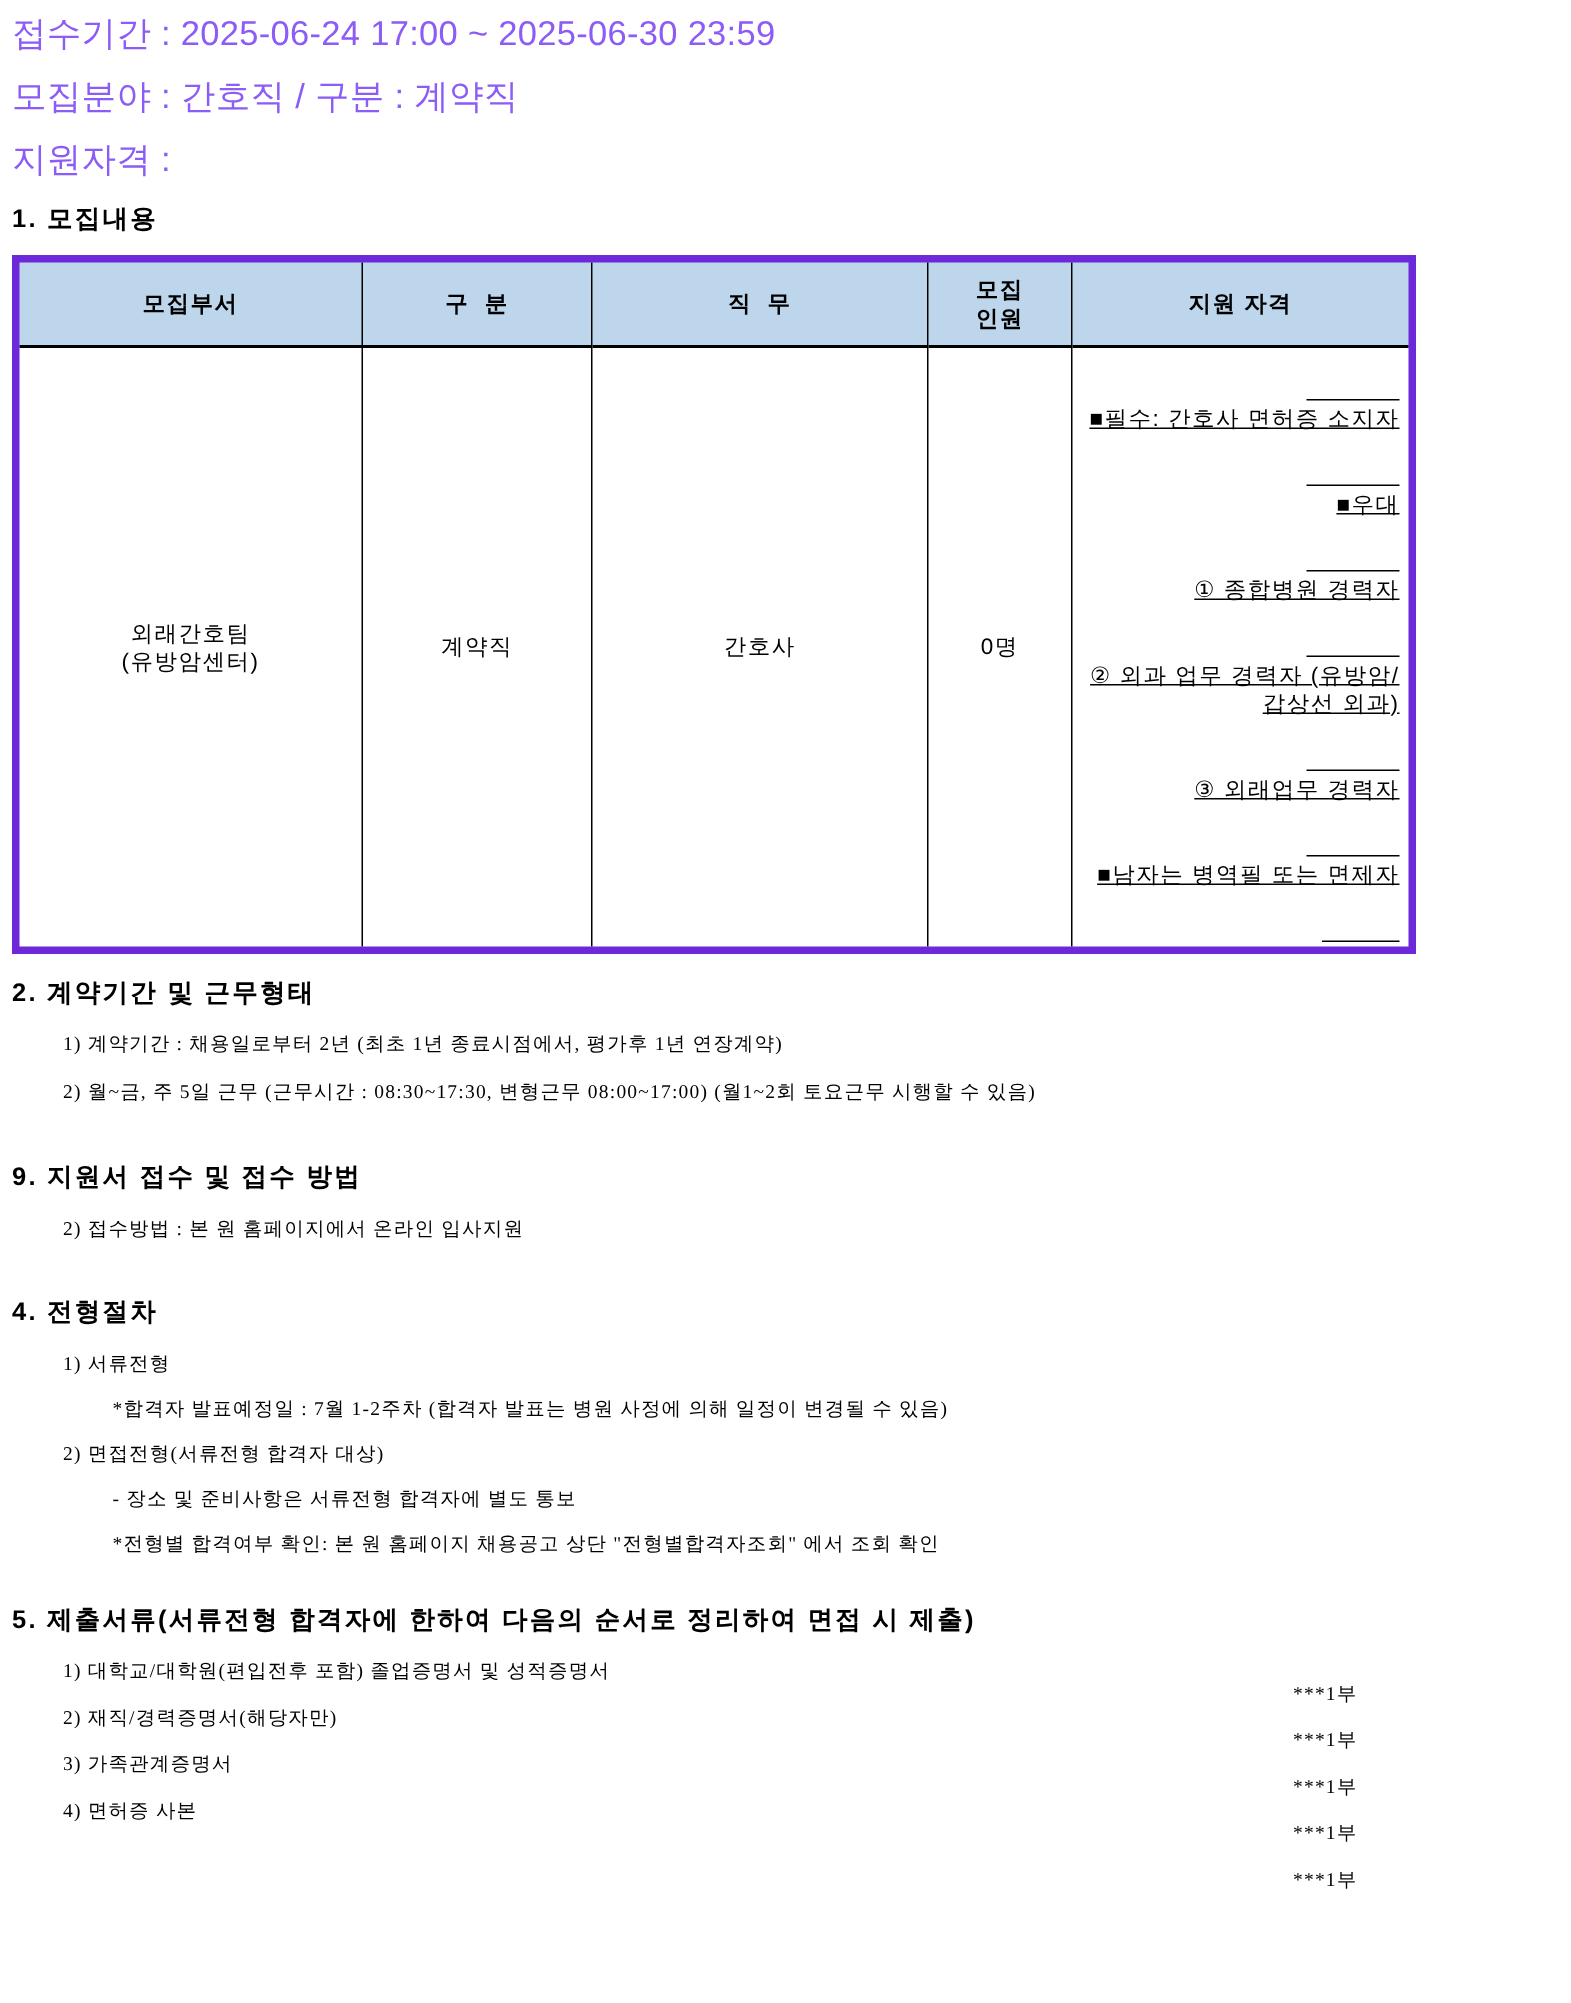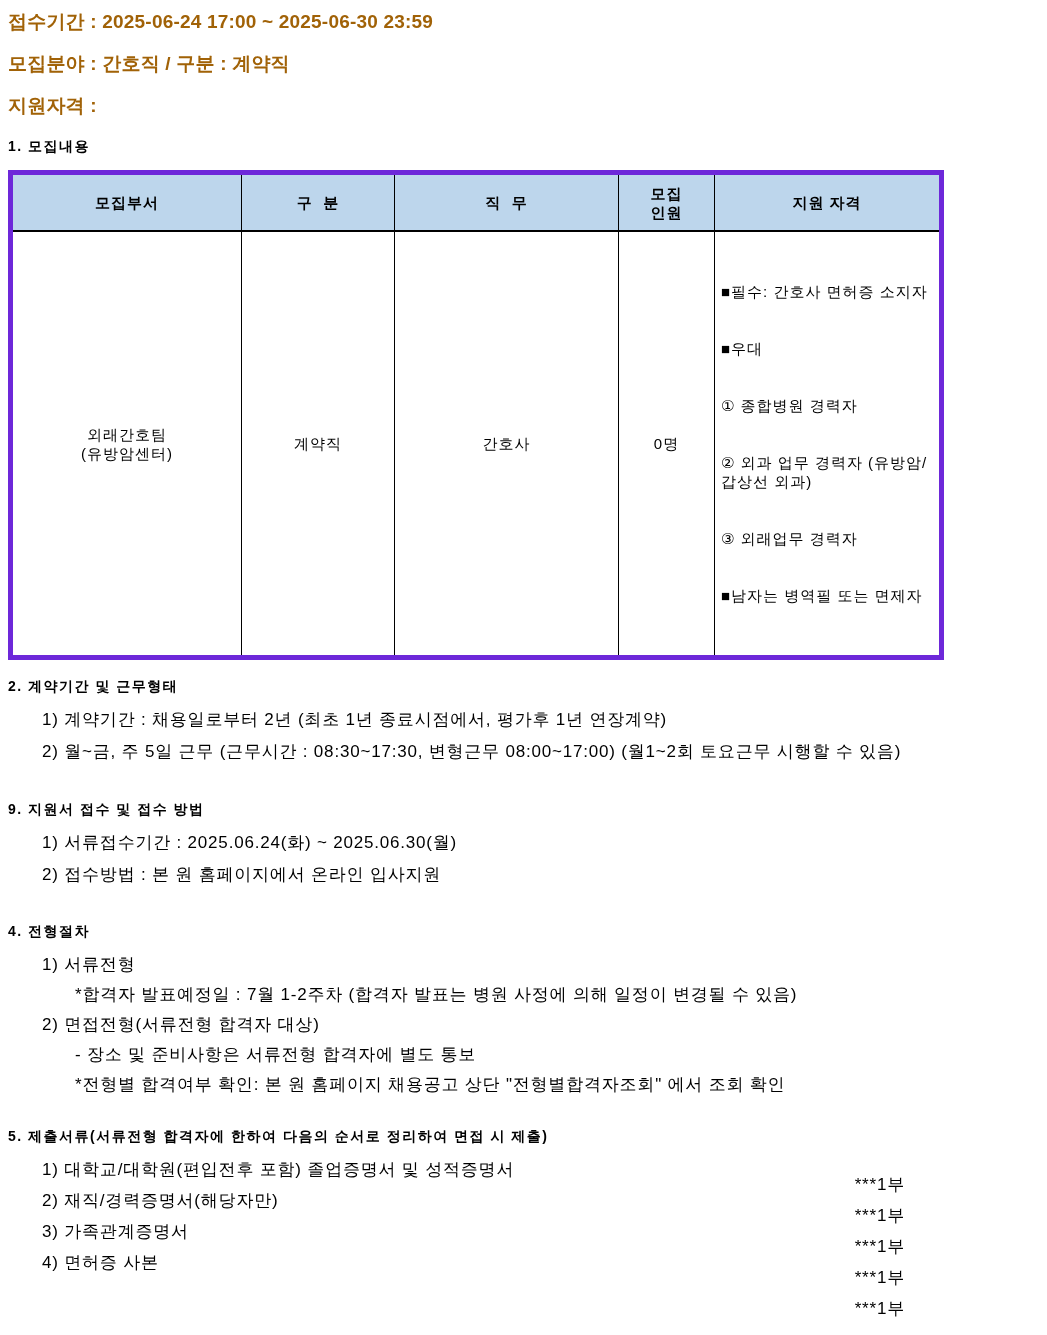--- a/index.html
+++ b/index.html
@@ -15,31 +15,30 @@
     color: #000000;
   }
   .page {
     padding: 12px 0 0 8px;
     position: relative;
   }
 
   
   .doc-header { margin: 0; }
   .meta-line {
-    font-size: 19px;
+    font-size: 23px;
     line-height: 20px;
-    color: #a16207;
+    color: #8b5cf6;
     margin-bottom: 22px;
     letter-spacing: 0.2px;
-    font-weight: bold;
   }
 
   
   .sec-title {
-    font-size: 14px;
+    font-size: 17px;
     font-weight: bold;
     line-height: 16px;
     letter-spacing: 1.5px;
     margin: 0 0 17px 0;
   }
   .sec-title.first { margin-top: 8px; margin-bottom: 16px; }
 
   
   table.recruit-table {
     border-collapse: collapse;
@@ -64,37 +63,39 @@
   }
   .recruit-table thead th {
     background: #BDD6EC;
     height: 51px;
     font-weight: bold;
     line-height: 19px;
     border-bottom: 2px solid #000;
   }
   .recruit-table tbody td { height: 196px; line-height: 19px; }
   .recruit-table td.qual {
-    text-align: left;
-    padding: 12px 6px;
+    text-align: right;
+    padding: 0 6px;
+    text-decoration: underline;
   }
   .qual-line { line-height: 19px; }
 
   
   .section { margin: 0; }
   .sec2 { margin-top: 18px; }
   .sec3 { margin-top: 41px; }
   .sec4 { margin-top: 40px; }
   .sec5 { margin-top: 35px; }
   .line {
-    font-size: 17px;
+    font-size: 13px;
     line-height: 17px;
     letter-spacing: 0.8px;
     margin-bottom: 15px;
     position: relative;
+    font-family: Liberation Serif, serif;
   }
   .sec4 .line { margin-bottom: 13px; }
   .sec5 .line { margin-bottom: 14px; }
   .indent-1 { padding-left: 34px; }
   .indent-2 { padding-left: 67px; }
   .copies {
     position: absolute;
     right: 142px;
     top: 15px;
   }
@@ -152,21 +153,20 @@
   </div>
 
   <div class="section sec2">
     <div class="sec-title">2. 계약기간 및 근무형태</div>
     <div class="line indent-1">1) 계약기간 : 채용일로부터 2년 (최초 1년 종료시점에서, 평가후 1년 연장계약)</div>
     <div class="line indent-1">2) 월~금, 주 5일 근무 (근무시간 : 08:30~17:30, 변형근무 08:00~17:00) (월1~2회 토요근무 시행할 수 있음)</div>
   </div>
 
   <div class="section sec3">
     <div class="sec-title">9. 지원서 접수 및 접수 방법</div>
-    <div class="line indent-1">1) 서류접수기간 : 2025.06.24(화) ~ 2025.06.30(월)</div>
     <div class="line indent-1">2) 접수방법 : 본 원 홈페이지에서 온라인 입사지원</div>
   </div>
 
   <div class="section sec4">
     <div class="sec-title">4. 전형절차</div>
     <div class="line indent-1">1) 서류전형</div>
     <div class="line indent-2">*합격자 발표예정일 : 7월 1-2주차 (합격자 발표는 병원 사정에 의해 일정이 변경될 수 있음)</div>
     <div class="line indent-1">2) 면접전형(서류전형 합격자 대상)</div>
     <div class="line indent-2">- 장소 및 준비사항은 서류전형 합격자에 별도 통보</div>
     <div class="line indent-2">*전형별 합격여부 확인: 본 원 홈페이지 채용공고 상단 "전형별합격자조회" 에서 조회 확인</div>

